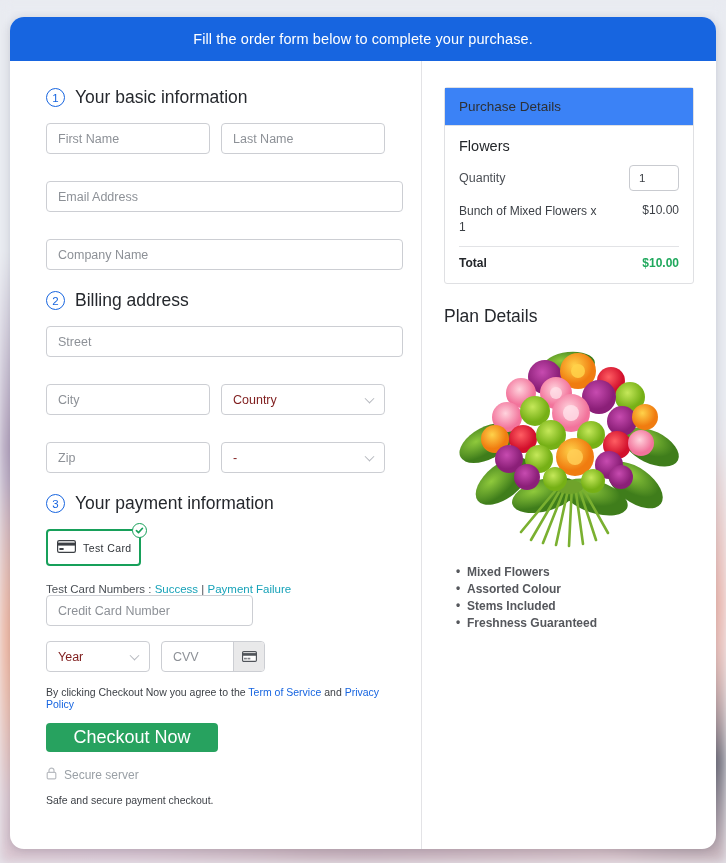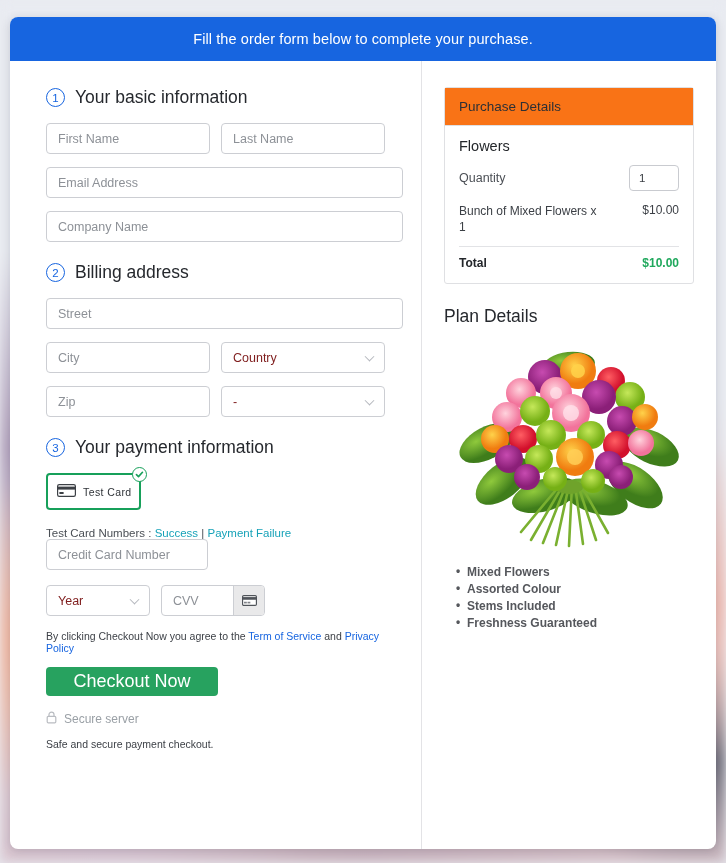--- a/index.html
+++ b/index.html
@@ -27,21 +27,21 @@
       linear-gradient(180deg, #e9ebf1 0%, #e9ebf1 46%, #eadfe2 62%, #e7d3d2 78%, #d9c3ca 100%);
     filter: blur(6px);
   }
 
   
   #checkout-card {
     position: absolute;
     left: 10px; top: 17px;
     width: 706px; height: 832px;
     background: #ffffff;
-    border-radius: 8px;
+    border-radius: 14px;
     box-shadow: 0 2px 10px rgba(40,40,60,0.18);
     overflow: hidden;
   }
 
   #banner {
     height: 44px;
     background: #1765e0;
     color: #ffffff;
     display: flex; align-items: center; justify-content: center;
     font-size: 14.5px;
@@ -74,21 +74,21 @@
     font-size: 11.5px;
     display: flex; align-items: center; justify-content: center;
     flex: none;
   }
   .section-title {
     font-size: 17.5px;
     color: #25282d;
   }
 
   
-  .row { display: flex; gap: 11px; margin-bottom: 13px; }
+  .row { display: flex; gap: 11px; margin-bottom: 27px; }
   .fld {
     height: 31px;
     border: 1px solid #ccced3;
     border-radius: 4px;
     background: #fff;
     display: flex; align-items: center;
     padding: 0 11px;
     font-size: 12.5px;
     color: #8d9197;
     position: relative;
@@ -159,21 +159,21 @@
   }
   #safe-note { font-size: 10.5px; color: #3d4147; }
 
   
   #purchase-panel {
     border: 1px solid #dfe0e3;
     border-radius: 3px;
     margin-bottom: 22px;
   }
   #purchase-head {
-    background: #f97316;
+    background: #3b82f6;
     border-bottom: 1px solid #dfe0e3;
     padding: 11px 14px;
     font-size: 13.5px;
     color: #2d3035;
   }
   #purchase-body { padding: 12px 14px 13px 14px; }
   #prod-name { font-size: 14.5px; color: #24272b; margin-bottom: 11px; }
   #qty-row {
     display: flex; align-items: center; justify-content: space-between;
     margin-bottom: 12px;
@@ -291,21 +291,21 @@
             <path d="M1.6 5.2 L3.9 7.4 L8.3 2.5" fill="none" stroke="#17a05a" stroke-width="1.8" stroke-linecap="round" stroke-linejoin="round"></path>
           </svg>
         </span>
       </div>
 
       <div id="test-links">
         <span>Test Card Numbers : </span><a href="#">Success</a><span> | </span><a href="#">Payment Failure</a>
       </div>
 
       <div class="row" style="margin-bottom:15px;">
-        <div class="fld half" style="width:162px;">Credit Card Number</div>
+        <div class="fld half" style="width:207px;">Credit Card Number</div>
       </div>
 
       <div class="pay-row">
         <div class="fld mini sel">
           <span>Year</span>
           <span class="chev"></span>
         </div>
         <div class="fld cvv">
           <span>CVV</span>
           <span class="cvv-icon-box">

